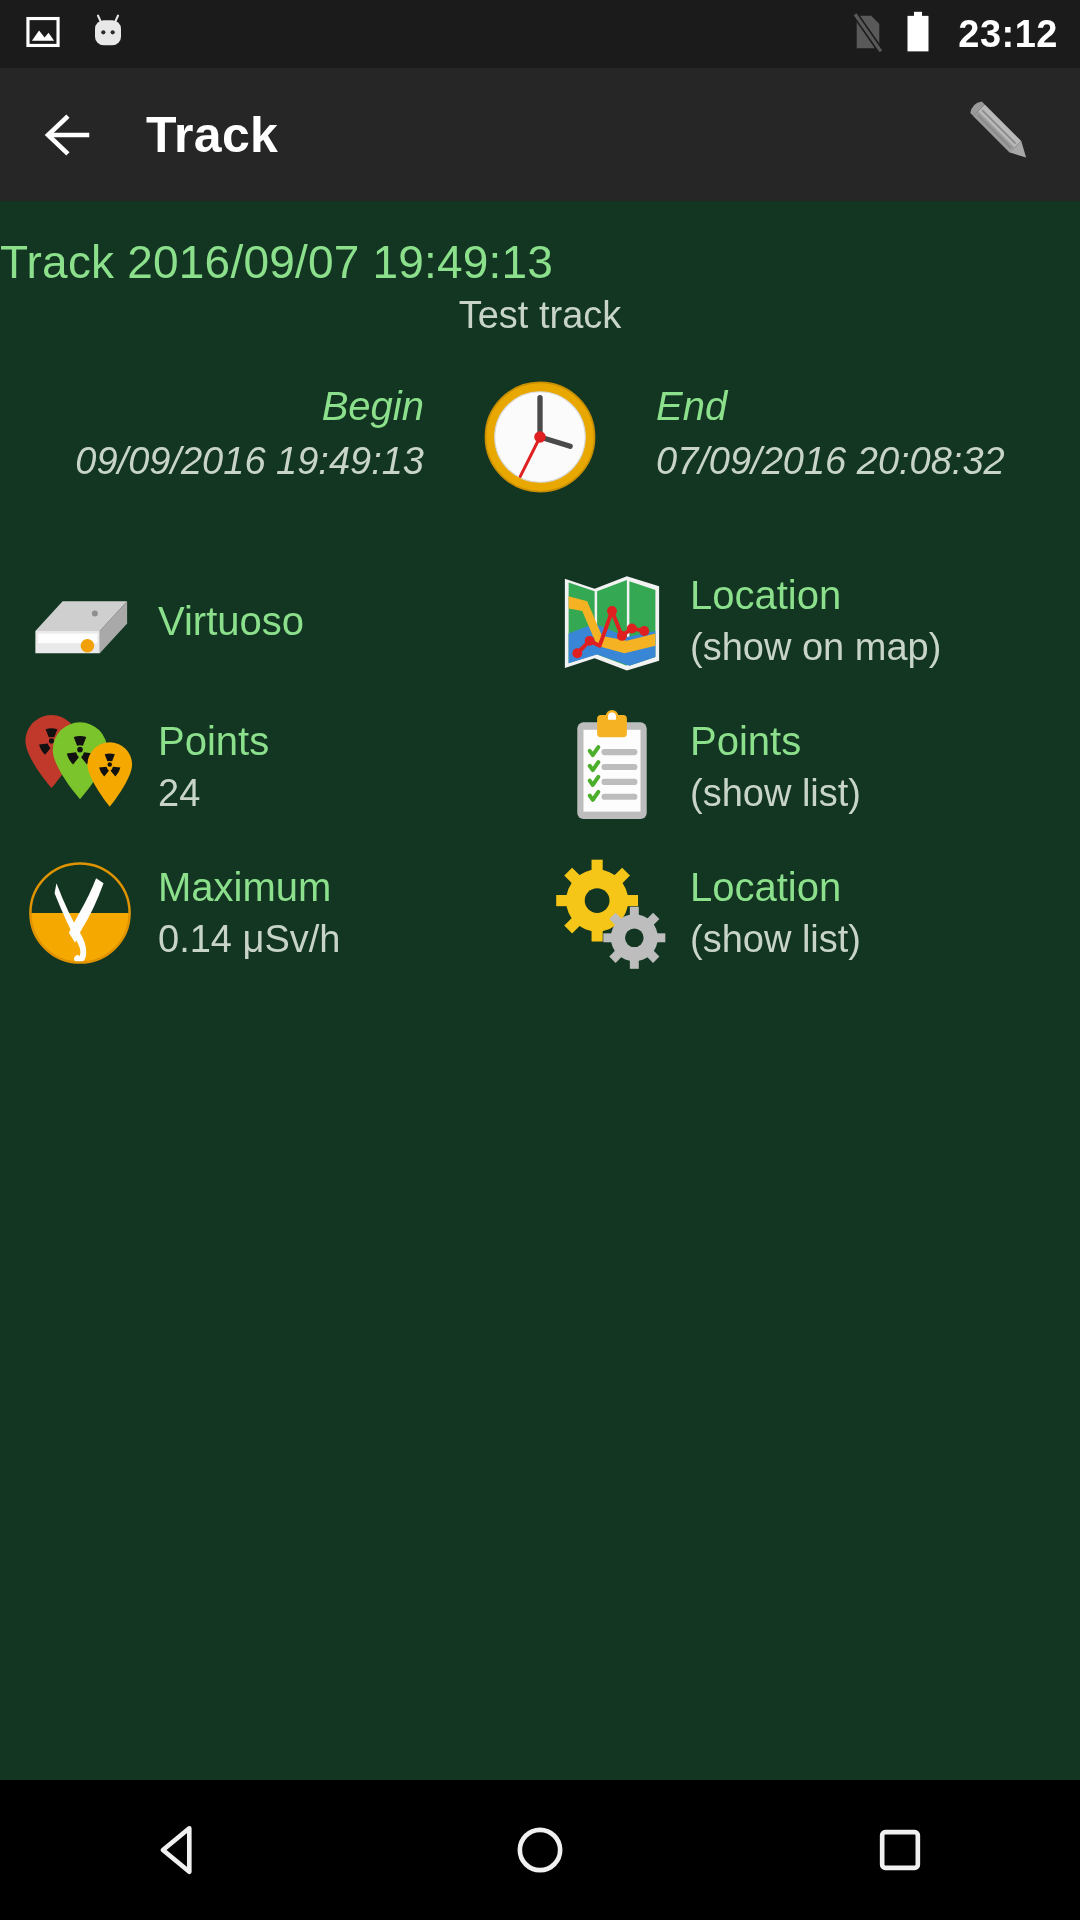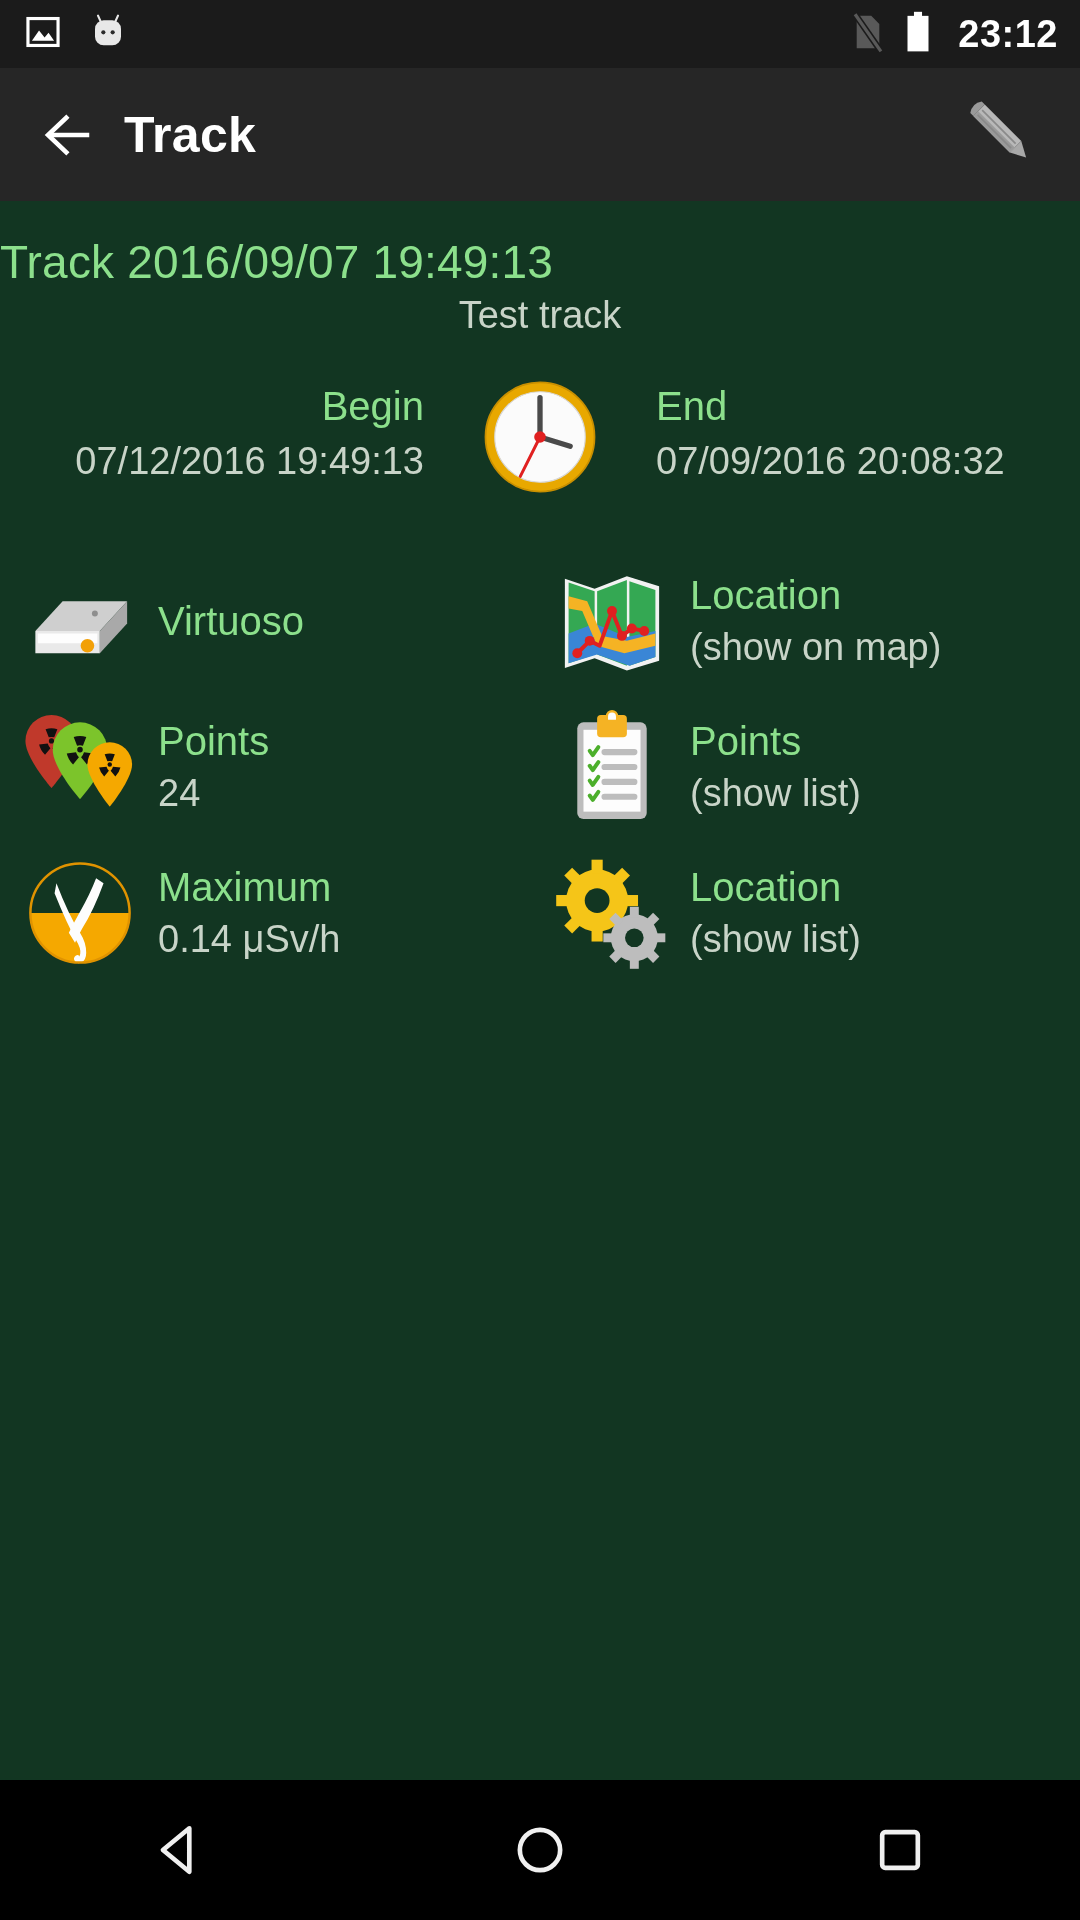--- a/index.html
+++ b/index.html
@@ -31,41 +31,42 @@
 
   
   #action-bar {
     height:133px; background:#262626;
     display:flex; align-items:center;
     padding:0 34px 0 40px; flex:0 0 133px;
   }
   #back-button { width:64px; height:64px; display:flex; align-items:center; justify-content:center; cursor:pointer; }
   #app-title {
     color:#fff; font-size:50px; font-weight:bold;
-    margin-left:20px; letter-spacing:0.3px;
+    margin-left:42px; letter-spacing:0.3px;
   }
   #edit-button { margin-left:auto; width:86px; height:86px; display:flex; align-items:center; justify-content:center; cursor:pointer; }
 
   
   #content { flex:1; background:#123622; position:relative; overflow:hidden; }
 
   #track-title {
     color:#8ce08c;
     font-size:46px; margin-top:34px; letter-spacing:0.2px;
   }
   #track-subtitle {
     text-align:center; color:#c8d4c8;
     font-size:38px; margin-top:5px;
   }
 
   
   #time-block {
     margin-top:42px;
     position:relative;
     height:128px;
+    font-style:italic;
   }
   #clock-icon {
     position:absolute; left:50%; top:0;
     transform:translateX(-50%);
     width:116px; height:116px;
   }
   .time-side { position:absolute; top:0; width:430px; }
   #begin-side { left:10px; text-align:right; padding-right:16px; }
   #end-side  { right:10px; text-align:left; padding-left:16px; }
   .time-label { color:#8ce08c; font-size:40px; line-height:54px; }
@@ -165,21 +166,21 @@
 
   <div id="content">
 
     <div id="track-title">Track 2016/09/07 19:49:13</div>
     <div id="track-subtitle">Test track</div>
 
     <div id="time-block">
 
       <div class="time-side" id="begin-side">
         <div class="time-label">Begin</div>
-        <div class="time-value">07/12/2016 19:49:13</div>
+        <div class="time-value">09/09/2016 19:49:13</div>
       </div>
 
       <div id="clock-icon">
         <svg width="116" height="116" viewBox="0 0 100 100">
           <circle cx="50" cy="50" r="47" fill="#e8a800"></circle>
           <circle cx="50" cy="50" r="47" fill="none" stroke="#c98f00" stroke-width="1.5"></circle>
           <circle cx="50" cy="50" r="39" fill="#fbfbfb"></circle>
           <circle cx="50" cy="50" r="39" fill="none" stroke="#d8d8d8" stroke-width="1"></circle>
           <path d="M50 50 L50 16" stroke="#4a4a4a" stroke-width="4.6" stroke-linecap="round"></path>
           <path d="M50 50 L76 58" stroke="#4a4a4a" stroke-width="4.6" stroke-linecap="round"></path>

